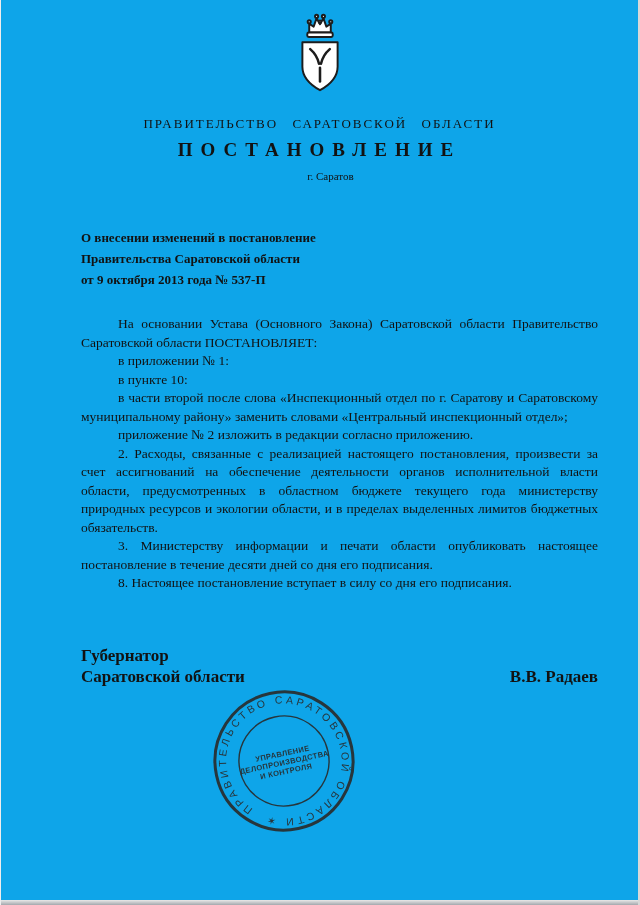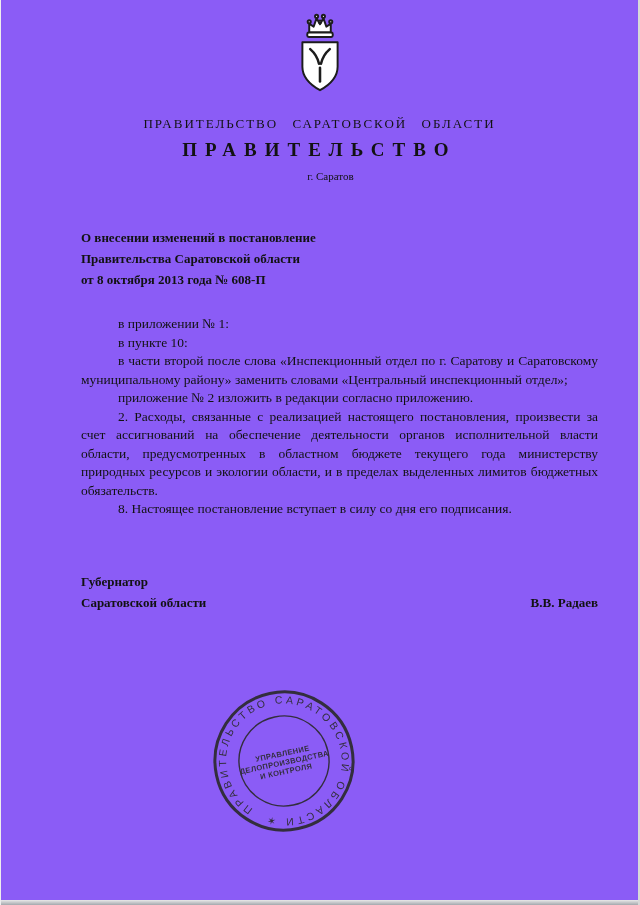--- a/index.html
+++ b/index.html
@@ -1,19 +1,19 @@
 <!DOCTYPE html>
 <html><head>
 <meta charset="utf-8">
 <style>
   html, body { margin:0; padding:0; background:#ffffff; }
   .page {
     position:relative;
     width:640px; height:905px;
-    background:#8b5cf6;
+    background:#0ea5e9;
     color:#121212;
     font-family:"Liberation Serif", serif;
     overflow:hidden;
     box-sizing:border-box;
     border-right:2px solid #d8d8d8;
     border-left:1px solid #eeeeee;
   }
   .edge-bottom {
     position:absolute; left:0; right:0; bottom:0; height:5px;
     background:linear-gradient(to bottom,#e9e9e9,#a3a8ad);
@@ -55,21 +55,21 @@
   }
   .para { margin:0; text-indent:37px; }
 
   
   .sign-row {
     display:flex;
     justify-content:space-between;
     align-items:flex-end;
     margin-top:52px;
     font-weight:bold;
-    font-size:13px;
+    font-size:17px;
     line-height:21px;
   }
   .sign-name { white-space:nowrap; }
 
   
   .stamp {
     position:absolute;
     left:198px; top:676px;
     opacity:0.9;
     pointer-events:none;
@@ -111,38 +111,40 @@
         </g>
         <g fill="none" stroke-width="2.6">
           <path d="M21 40 Q28 46 30 55"></path>
           <path d="M41 40 Q34 46 32 55"></path>
           <path d="M31 59 Q31 66.5 31 73"></path>
         </g>
       </g>
     </svg>
 
     <div class="org-name">ПРАВИТЕЛЬСТВО САРАТОВСКОЙ ОБЛАСТИ</div>
-    <div class="doc-type">ПРАВИТЕЛЬСТВО</div>
+    <div class="doc-type">ПОСТАНОВЛЕНИЕ</div>
     <div class="doc-city">г. Саратов</div>
   </div>
 
   <div class="content">
 
     <div class="doc-title">
       <div>О внесении изменений в постановление</div>
       <div>Правительства Саратовской области</div>
-      <div>от 8 октября 2013 года № 608-П</div>
+      <div>от 9 октября 2013 года № 537-П</div>
     </div>
 
     <div class="bodytext">
+      <p class="para">На основании Устава (Основного Закона) Саратовской области Правительство Саратовской области ПОСТАНОВЛЯЕТ:</p>
       <p class="para">в приложении № 1:</p>
       <p class="para">в пункте 10:</p>
       <p class="para">в части второй после слова «Инспекционный отдел по г. Саратову и Саратовскому муниципальному району» заменить словами «Центральный инспекционный отдел»;</p>
       <p class="para">приложение № 2 изложить в редакции согласно приложению.</p>
       <p class="para">2. Расходы, связанные с реализацией настоящего постановления, произвести за счет ассигнований на обеспечение деятельности органов исполнительной власти области, предусмотренных в областном бюджете текущего года министерству природных ресурсов и экологии области, и в пределах выделенных лимитов бюджетных обязательств.</p>
+      <p class="para">3. Министерству информации и печати области опубликовать настоящее постановление в течение десяти дней со дня его подписания.</p>
       <p class="para">8. Настоящее постановление вступает в силу со дня его подписания.</p>
     </div>
 
     <div class="sign-row">
       <div class="sign-post">
         <div>Губернатор</div>
         <div>Саратовской области</div>
       </div>
       <div class="sign-name">В.В. Радаев</div>
     </div>

